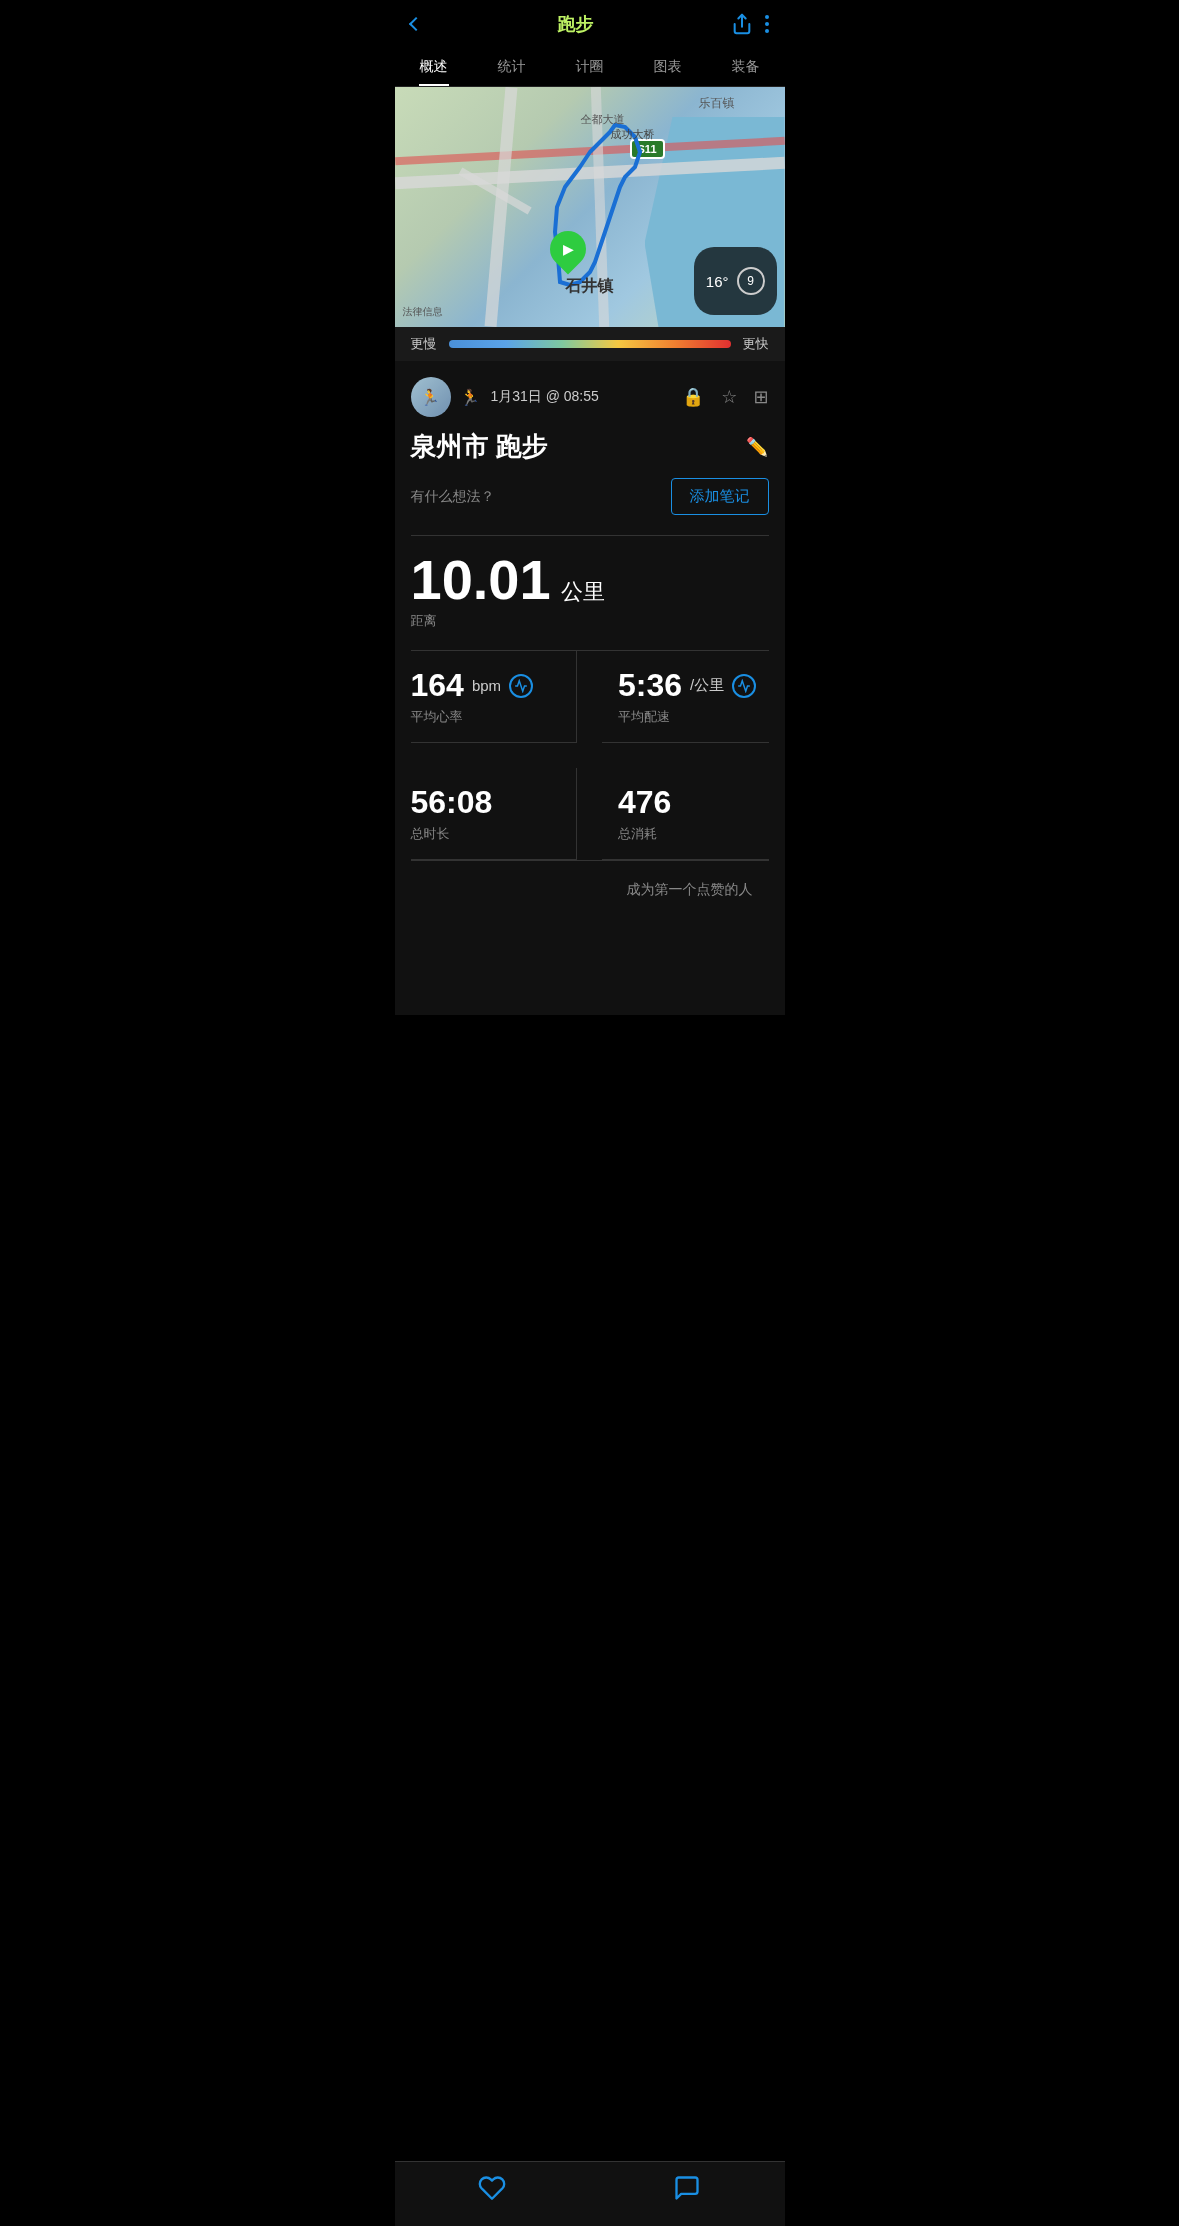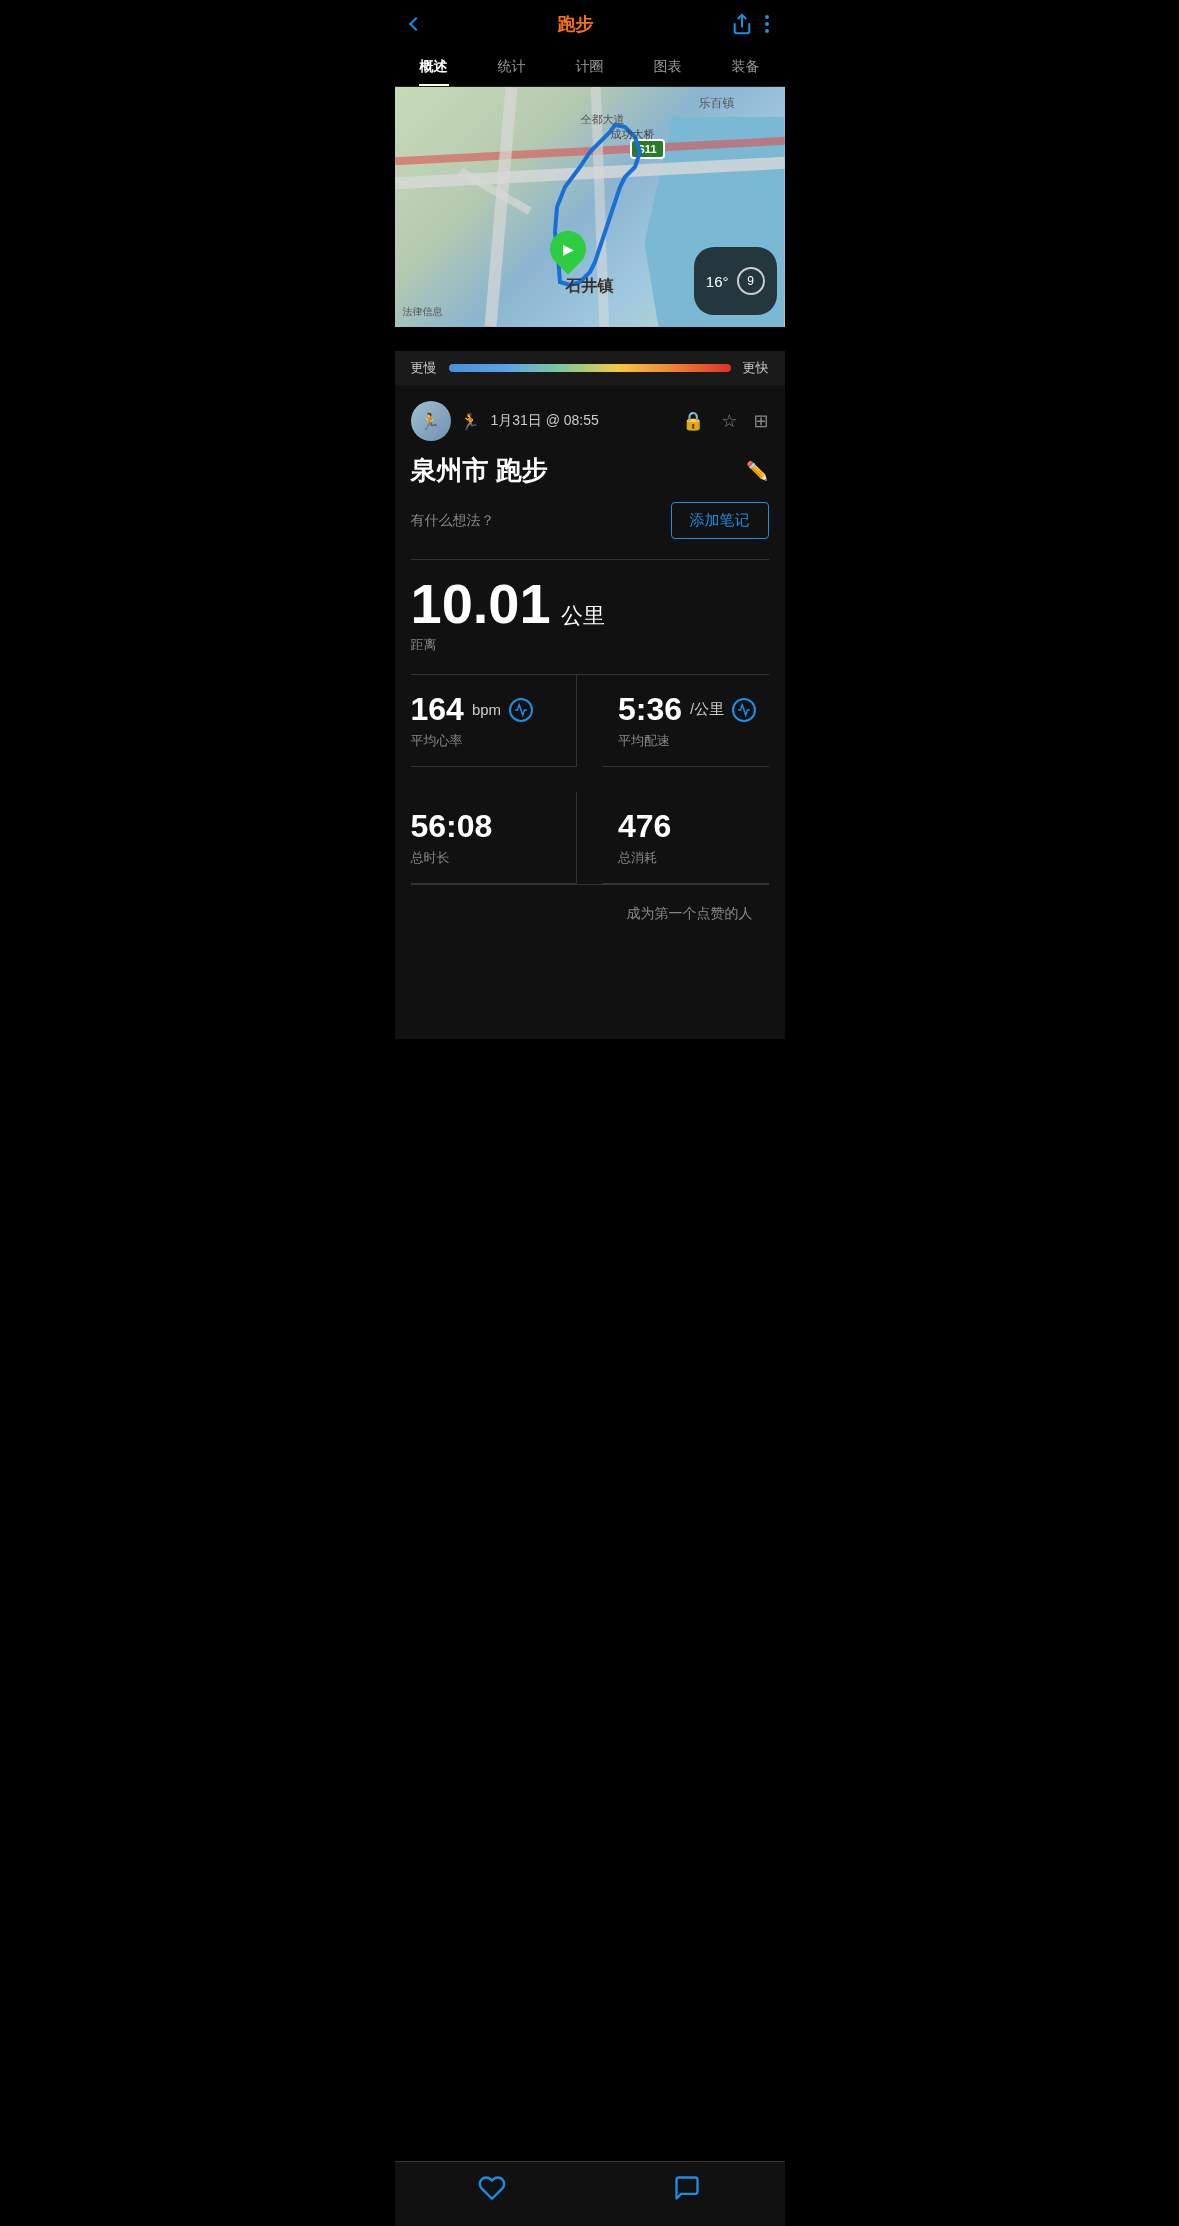--- a/index.html
+++ b/index.html
@@ -18,21 +18,21 @@
     .header {
       display: flex;
       align-items: center;
       justify-content: space-between;
       padding: 12px 16px;
       background: #000;
     }
     .header-center {
       font-size: 18px;
       font-weight: 600;
-      color: #f97316;
+      color: #bef264;
     }
     .header-left, .header-right {
       display: flex;
       align-items: center;
       gap: 12px;
     }
     .icon-btn {
       background: none;
       border: none;
       color: #1a8fe3;
@@ -52,21 +52,20 @@
       flex: 1;
       text-align: center;
       padding: 10px 0;
       font-size: 14px;
       color: #999;
       cursor: pointer;
       position: relative;
     }
     .tab.active {
       color: #fff;
-      font-weight: bold;
     }
     .tab.active::after {
       content: '';
       position: absolute;
       bottom: 0;
       left: 50%;
       transform: translateX(-50%);
       width: 30px;
       height: 2px;
       background: #fff;
@@ -144,21 +143,20 @@
     }
     
     .speed-bar {
       background: #1a1a1a;
       padding: 8px 16px;
       display: flex;
       align-items: center;
       gap: 12px;
       font-size: 13px;
       color: #ccc;
-      margin-top: 24px;
     }
     .gradient-bar {
       flex: 1;
       height: 8px;
       border-radius: 4px;
       background: linear-gradient(to right, #4a90d9, #5ba3e8, #7ec8a0, #f5c842, #f08030, #e03030);
     }
 
     
     .activity-info {

